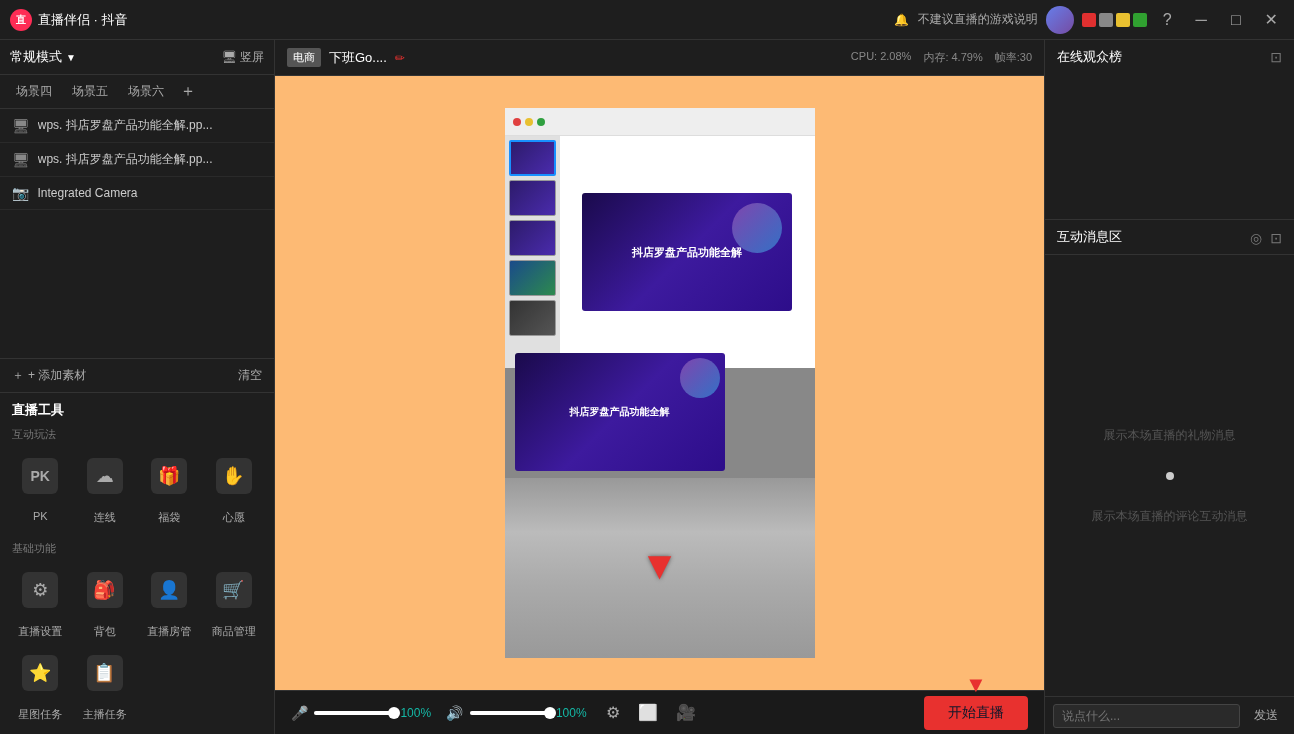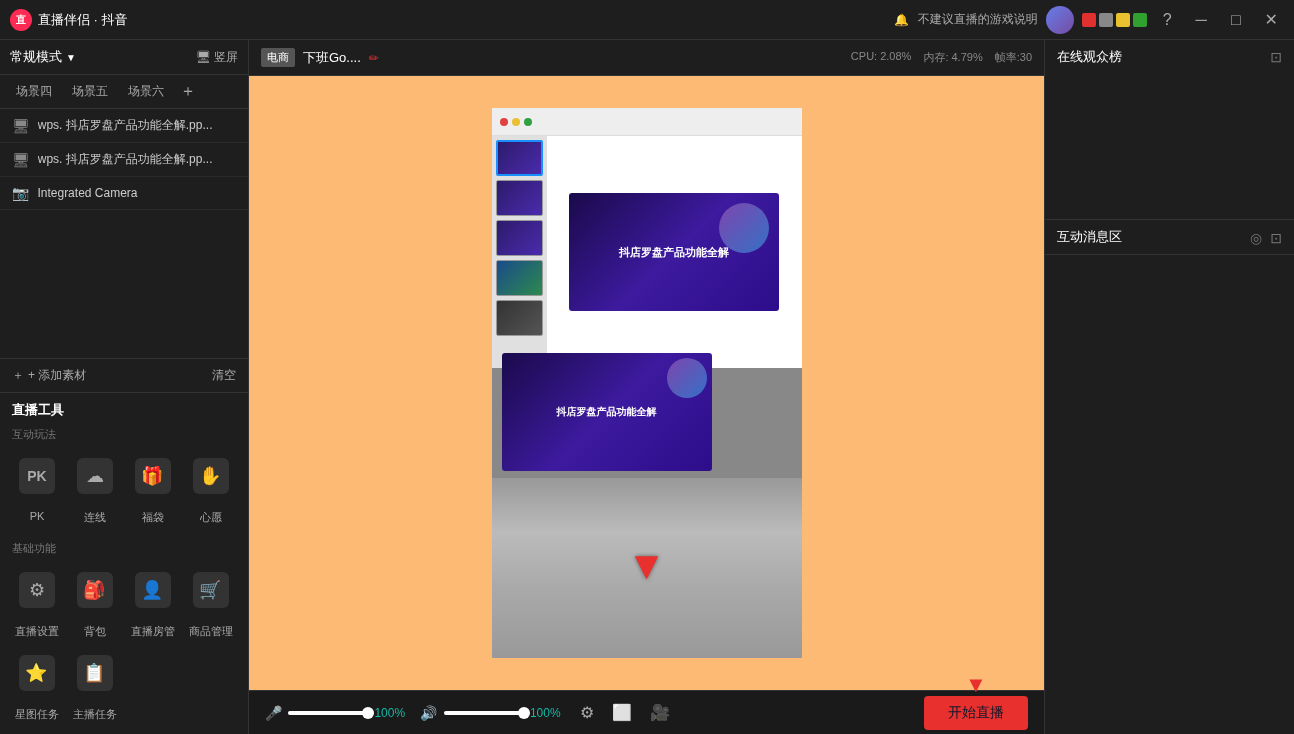--- a/index.html
+++ b/index.html
@@ -65,21 +65,21 @@
 
     
     .main-layout {
       display: flex;
       flex: 1;
       overflow: hidden;
     }
 
     
     .left-panel {
-      width: 249px;
+      width: 275px;
       background: #1e1e1e;
       border-right: 1px solid #333;
       display: flex;
       flex-direction: column;
       flex-shrink: 0;
     }
 
     .left-top-bar {
       display: flex;
       align-items: center;
@@ -654,17 +654,30 @@
     </div>
 
     <div class="interaction-area">
       <div class="interaction-header">
         <span>互动消息区</span>
         <div class="right-section-icons">
           <button class="right-icon-btn">◎</button>
           <button class="right-icon-btn">⊡</button>
         </div>
       </div>
-
+      <div class="interaction-empty">
+        <span>展示本场直播的礼物消息</span>
+        <div class="interaction-divider">
+          <div class="divider-line"></div>
+          <div class="divider-circle"></div>
+          <div class="divider-line"></div>
+        </div>
+        <span>展示本场直播的评论互动消息</span>
+      </div>
+
+      <div class="chat-input-area">
+        <input class="chat-input" placeholder="说点什么..." style="">
+        <button class="send-btn">发送</button>
+      </div>
     </div>
   </div>
 
 </div>
 
 </body></html>

